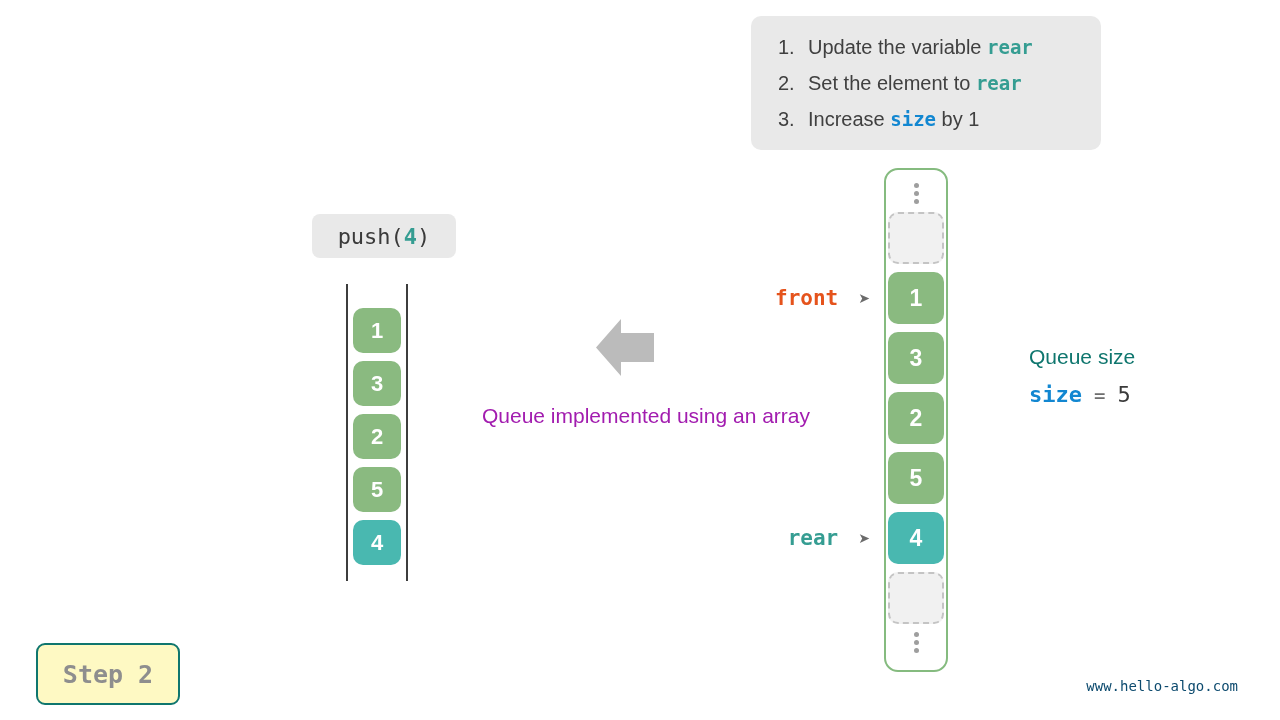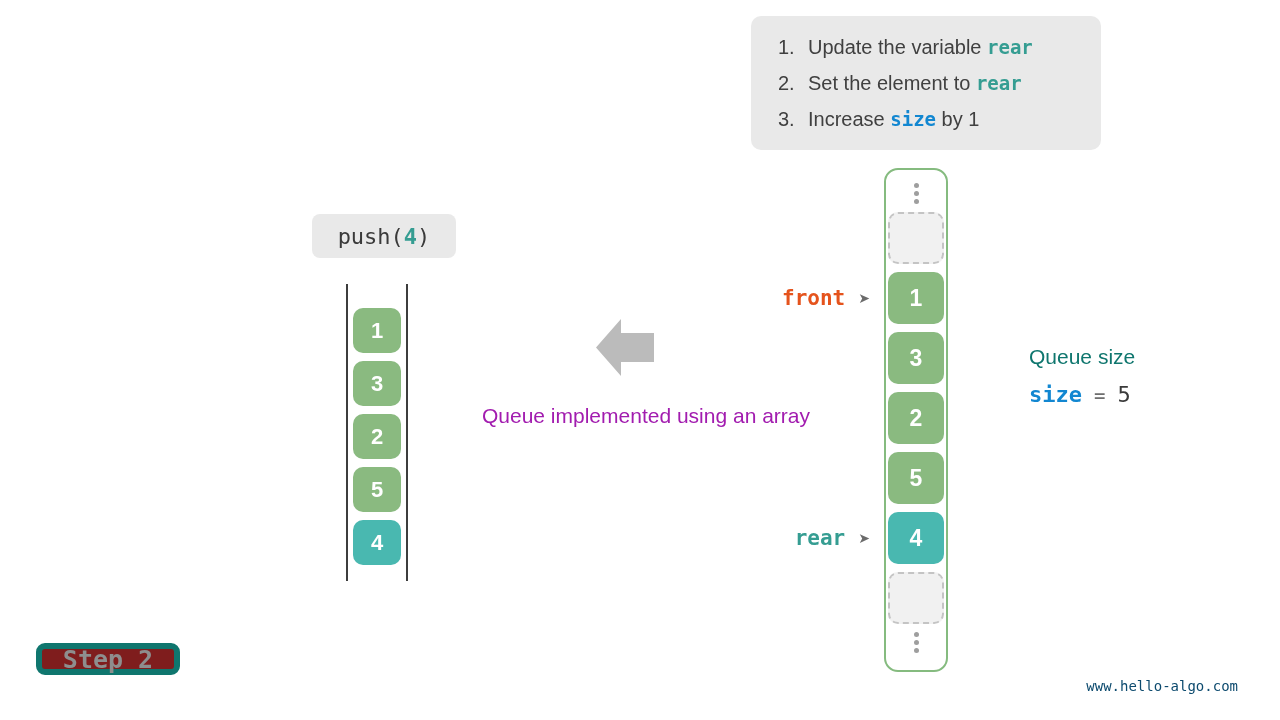--- a/index.html
+++ b/index.html
@@ -62,42 +62,42 @@
   .dots i { width:5px; height:5px; border-radius:50%; background:#9e9e9e; }
   .acell {
     width:56px; height:52px; border-radius:10px; flex:0 0 52px;
     display:flex; align-items:center; justify-content:center;
     color:#ffffff; font-size:23px; font-weight:bold;
   }
   .acell.empty { background:#f1f1f1; border:2px dashed #c4c4c4; }
 
   
   .pointer {
-    display:flex; align-items:center; justify-content:flex-end; gap:13px;
+    display:flex; align-items:center; justify-content:flex-end; gap:20px;
     left:740px; width:130px; height:26px;
   }
   .pointer-front { top:285px; }
   .pointer-rear  { top:525px; }
   .ptr-label { font-family:"DejaVu Sans Mono", monospace; font-weight:bold; font-size:21px; }
   .front-color { color:#e5531c; }
   .rear-color  { color:#359d92; }
   .ptr-arrow { font-size:14px; color:#6b6b6b; line-height:1; }
 
   
   .queue-size { left:1029px; top:345px; }
   .qs-title { font-size:21px; color:#0f766e; }
   .qs-line { margin-top:13px; font-family:"DejaVu Sans Mono", monospace; font-size:22px; display:flex; align-items:baseline; }
   .qs-var { color:#1287d1; font-weight:bold; }
   .qs-eq  { color:#6e6e6e; font-size:19px; margin:0 12px; }
   .qs-val { color:#3a3a3a; }
 
   
   .step-box {
-    left:36px; top:643px; width:144px; height:32px;
-    border:6px solid #0f766e; border-radius:9px; background:#7f1d1d;
+    left:36px; top:643px; width:144px; height:62px;
+    border:2px solid #0f766e; border-radius:9px; background:#fef9c3;
     display:flex; align-items:center; justify-content:center;
     font-family:"DejaVu Sans Mono", monospace; font-weight:bold; font-size:25px; color:#8e8e8e;
   }
 
   
   .watermark {
     left:1078px; top:678px; width:160px; text-align:right;
     font-family:"DejaVu Sans Mono", monospace; font-size:14px; color:#0c4a6e;
   }
 </style>

